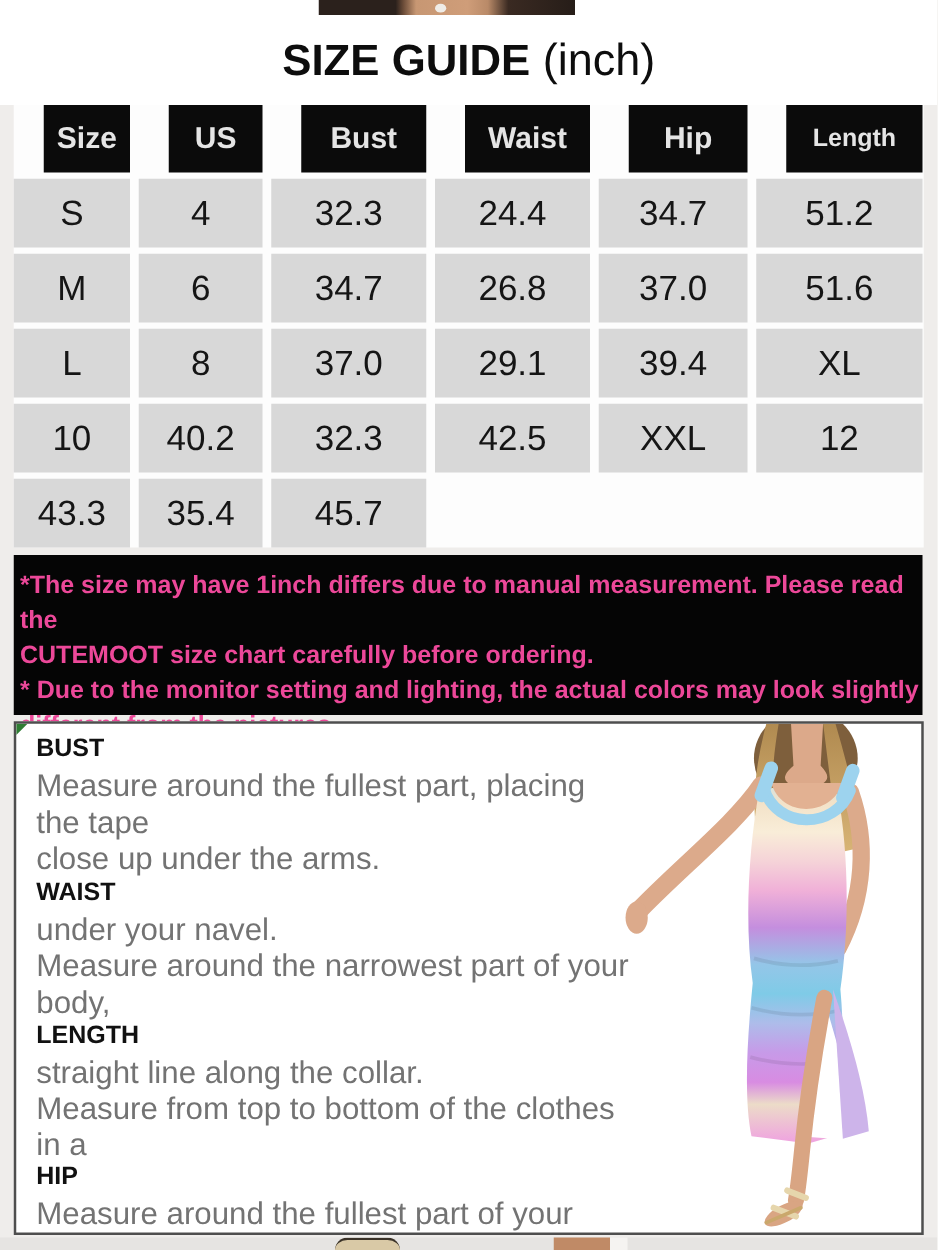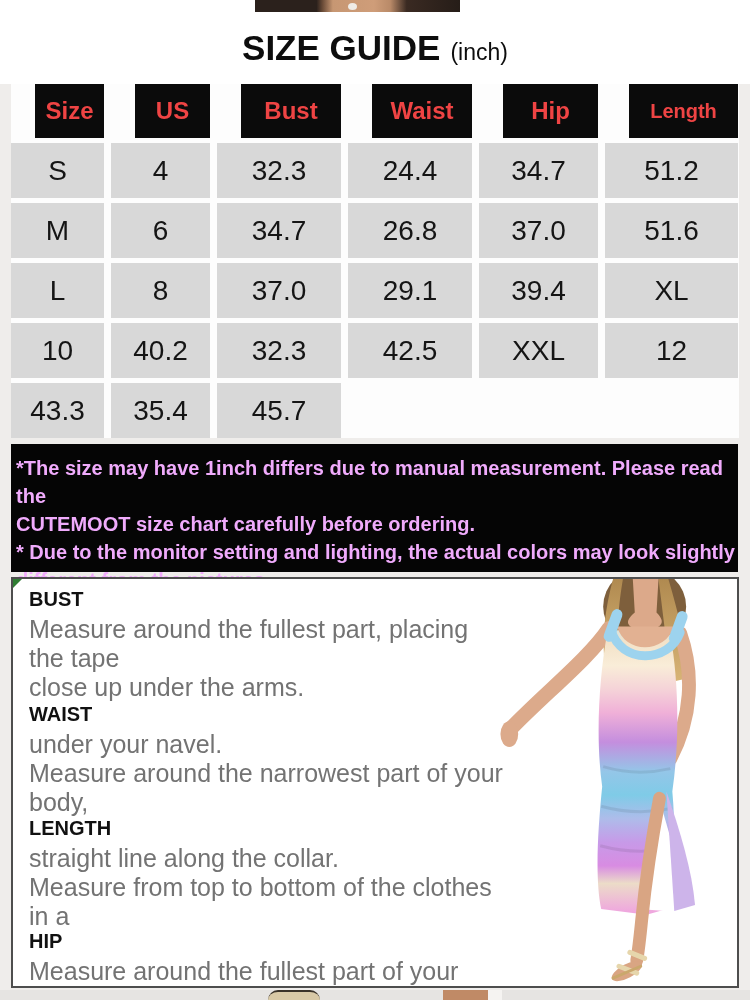--- a/index.html
+++ b/index.html
@@ -10,35 +10,35 @@
   .top-strip{position:absolute;left:0;top:0;width:750px;height:12px;background:#ffffff;}
   .top-photo{position:absolute;left:255px;top:0;width:205px;height:12px;
     background:linear-gradient(90deg,#2b211c 0%,#2b211c 30%,#6b4c38 33%,#c79773 38%,
                #cf9d79 58%,#b98a68 66%,#3a2a22 74%,#261d18 100%);}
   .necklace-dot{position:absolute;left:93px;top:3px;width:9px;height:7px;background:#efece7;border-radius:50%;}
 
   
   .title-band{position:absolute;left:0;top:12px;width:750px;height:72px;background:#ffffff;
     display:flex;align-items:center;justify-content:center;}
   .title{font-size:35px;font-weight:bold;color:#0d0d0d;}
-  .unit{font-size:23px;font-weight:normal;margin-left:10px;}
+  .unit{font-size:36px;font-weight:normal;margin-left:10px;}
 
   
   .size-table{position:absolute;left:11px;top:84px;width:728px;height:354px;background:#fdfdfd;
     display:grid;grid-template-columns:93px 99px 124px 124px 119px 133px;
     grid-template-rows:54px 55px 55px 55px 55px 55px;gap:5px 7px;}
-  .th{background:#0b0b0b;color:#ef4444;font-weight:bold;font-size:24px;
+  .th{background:#0b0b0b;color:#e5e5e5;font-weight:bold;font-size:24px;
     display:flex;align-items:center;justify-content:center;margin-left:24px;}
   .th-small{font-size:20px;}
   .td{background:#d8d8d8;color:#151515;font-size:28px;
     display:flex;align-items:center;justify-content:center;}
 
   
   .disclaimer{position:absolute;left:11px;top:444px;width:727px;height:128px;background:#050505;
-    color:#f0abfc;font-weight:bold;font-size:20px;line-height:28px;
+    color:#ec4899;font-weight:bold;font-size:20px;line-height:28px;
     padding:10px 0 0 5px;box-sizing:border-box;}
 
   
   .panel{position:absolute;left:11px;top:577px;width:728px;height:411px;background:#ffffff;
     border:2px solid #4e4e4e;box-sizing:border-box;overflow:hidden;}
   .corner{position:absolute;left:0;top:0;width:0;height:0;
     border-top:9px solid #2f7d33;border-right:9px solid transparent;}
   .sections{position:absolute;left:0;top:0;right:0;bottom:0;}
   .section{position:absolute;left:16px;width:480px;}
   .section .sec-h{font-size:20px;font-weight:bold;color:#111;margin:0 0 4px 0;}

